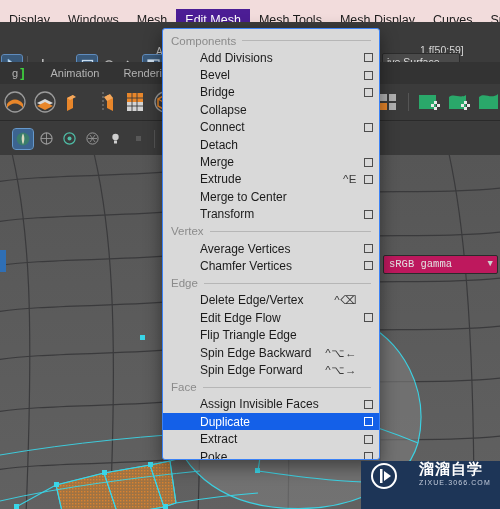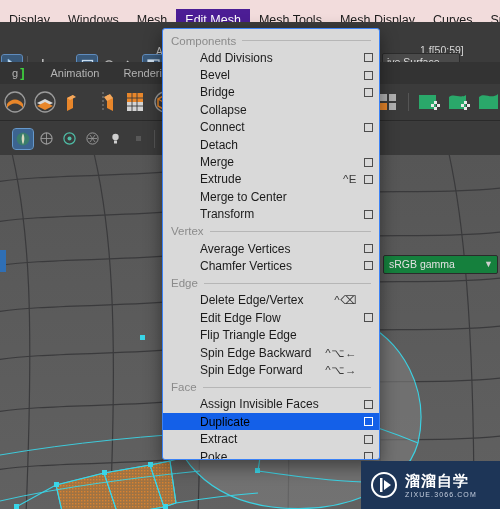--- a/index.html
+++ b/index.html
@@ -51,47 +51,47 @@
     background:#3b3b3b;border-bottom:1px solid #2a2a2a;
     display:flex;align-items:center;gap:4px;padding-left:2px;}
   .shicon{width:26px;height:26px;flex:0 0 auto;display:flex;align-items:center;justify-content:center;}
 
   .rowbar{position:absolute;left:0;top:122px;width:500px;height:33px;
     background:#3b3b3b;display:flex;align-items:center;gap:3px;padding-left:2px;}
   .ricon{width:20px;height:20px;border-radius:3px;flex:0 0 auto;
     display:flex;align-items:center;justify-content:center;}
   .ricon.sel{background:#3c6490;outline:1px solid #6699cc;}
   .gammafield{position:absolute;left:383px;top:133px;width:108px;height:17px;
-    background:#15803d;border:1px solid #2b2b2b;border-radius:2px;
+    background:#be185d;border:1px solid #2b2b2b;border-radius:2px;
     font-size:10.5px;color:#e2e2e2;line-height:17px;padding-left:5px;
-    display:flex;align-items:center;justify-content:space-between;}
+    display:flex;align-items:center;justify-content:space-between;font-family:Liberation Mono, monospace;}
   .gammafield .cv{color:#cfcfcf;font-size:9px;padding-right:4px;}
   .leftblue{position:absolute;left:0;top:128px;width:6px;height:22px;background:#2f6fb5;}
 
   
   .dropdown{position:absolute;left:162px;top:28px;width:218px;height:432px;
     background:#d9d9d9;border:1px solid #3b82f6;border-radius:3px;
     box-shadow:0 6px 18px rgba(0,0,0,.45);padding:3px 0;box-sizing:border-box;
     overflow:hidden;}
   .sect{height:17px;display:flex;align-items:center;padding-left:8px;gap:6px;}
   .sect .slabel{font-size:11.5px;color:#8b8b8b;white-space:nowrap;}
   .sect .sline{flex:1;height:1px;background:#b6b6b6;margin-right:8px;}
   .item{height:17.4px;display:flex;align-items:center;padding:0 6px 0 18px;
     font-size:12px;color:#1b1b1b;white-space:nowrap;position:relative;}
-  .item.hl{background:#1460e8;color:#000000;}
+  .item.hl{background:#1460e8;color:#ffffff;}
   .item .ilabel{flex:1;margin-left:19px;}
   .item .sc{font-size:11.5px;color:#3a3a3a;padding-right:7px;letter-spacing:.5px;}
   .item.hl .sc{color:#fff;}
   .obox{width:7px;height:7px;border:1.2px solid #4d4d4d;flex:0 0 auto;}
   .item.hl .obox{border-color:#fff;}
   .obox.hidden{visibility:hidden;}
 
   
   .wm{position:absolute;left:361px;top:461px;width:139px;height:48px;
-    background:#1d3557;display:flex;align-items:center;gap:6px;padding-left:8px;box-sizing:border-box;}
+    background:#1d3557;display:flex;gap:20px;padding-left:8px;box-sizing:border-box;}
   .wm-txt{display:flex;flex-direction:column;line-height:1;}
   .wm-cn{font-size:15px;color:#fff;letter-spacing:1px;font-weight:bold;}
   .wm-en{font-size:7px;color:#c5cede;letter-spacing:1.1px;margin-top:3px;}
 </style>
 </head>
 <body>
 
 <div id="app">
 
   <div class="viewport">

